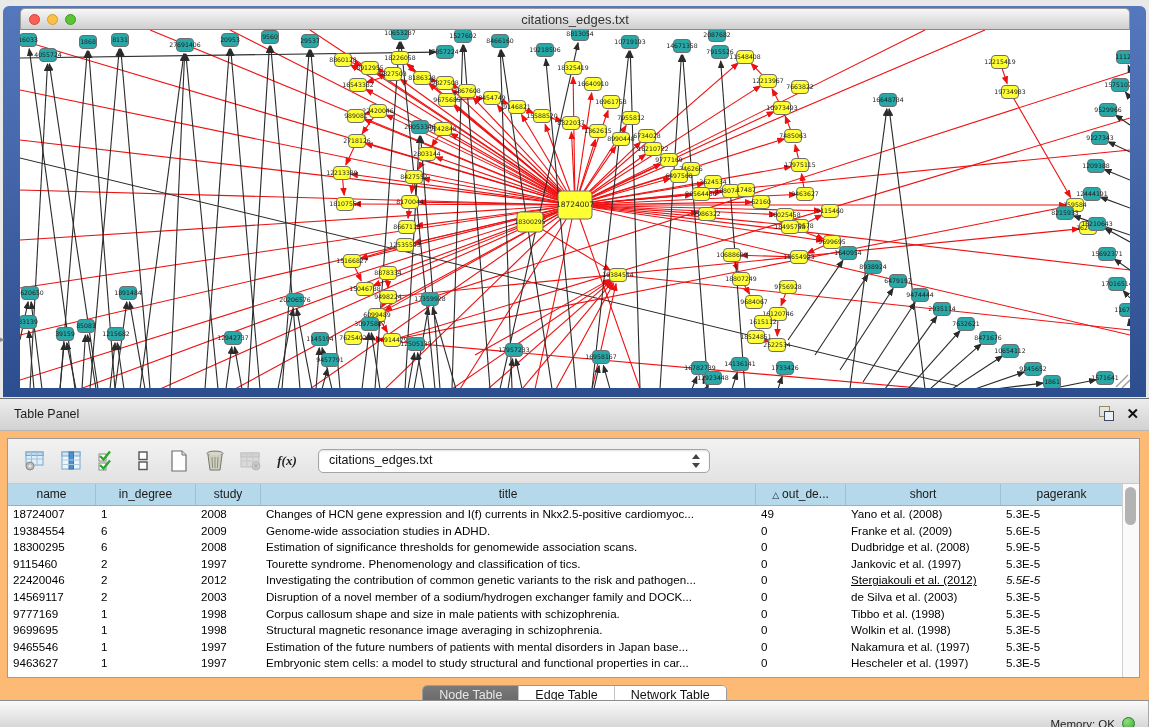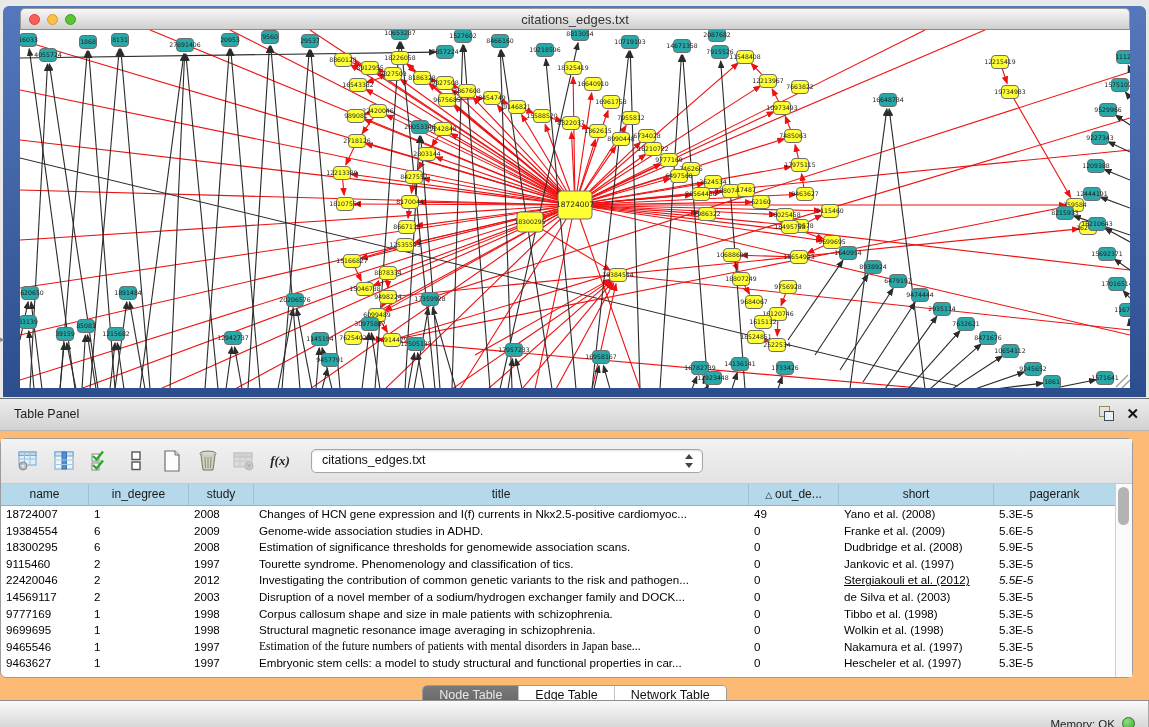--- a/index.html
+++ b/index.html
@@ -29,22 +29,22 @@
   .table-panel{position:absolute;left:0;top:398px;width:1149px;height:302px;
     background:#fdba74;border-top:1px solid #6f6f6f;}
   .panel-header{height:31px;background:linear-gradient(180deg,#ececec,#d2d2d2);
     border-bottom:1px solid #b5b5b5;position:relative;}
   .panel-title{position:absolute;left:14px;top:0;line-height:31px;font-size:12.5px;color:#1c1c1c;}
   .panel-header-icons{position:absolute;right:10px;top:7px;display:flex;gap:12px;align-items:center;}
   .float-icon{position:relative;width:15px;height:15px;}
   .float-icon .sq1{position:absolute;left:0;top:0;width:9px;height:9px;border:1.4px solid #9a8a55;}
   .float-icon .sq2{position:absolute;right:0;bottom:0;width:8px;height:8px;border:1.4px solid #3a4a66;background:#eee;}
   .close-x{font-size:15px;font-weight:bold;color:#111;line-height:15px;}
-  .panel-box{position:absolute;left:0;top:39px;width:1131px;height:238px;
-    border:1px solid #9c9c9c;background:#fff;box-sizing:content-box;border-radius:6px;}
+  .panel-box{position:absolute;left:7px;top:39px;width:1131px;height:238px;
+    border:1px solid #9c9c9c;background:#fff;box-sizing:content-box;border-radius:0;}
   .toolbar{height:44px;background:linear-gradient(180deg,#f2f2f2,#e2e2e2);
     border-bottom:1px solid #c9c9c9;position:relative;display:flex;align-items:center;}
   .tb-btn{width:30px;height:30px;margin-left:6px;display:flex;align-items:center;justify-content:center;}
   .tb-btn.first{margin-left:12px;}
   .fx-label{font-family:"Liberation Serif",serif;font-style:italic;font-weight:bold;font-size:13px;color:#222;}
   .combo{margin-left:16px;width:390px;height:22px;background:#fff;border:1px solid #a5a5a5;
     border-radius:5px;position:relative;box-shadow:inset 0 1px 2px rgba(0,0,0,.12);}
   .combo-text{position:absolute;left:10px;top:0;line-height:21px;font-size:12.5px;color:#111;}
   .combo-arrows{position:absolute;right:8px;top:3px;width:9px;height:16px;}
   .combo-arrows .up{position:absolute;top:1px;left:0;width:0;height:0;
@@ -1051,21 +1051,21 @@
           <div class="gcell" style="width: 65px;">1998</div>
           <div class="gcell" style="width: 495px;">Structural magnetic resonance image averaging in schizophrenia.</div>
           <div class="gcell" style="width: 90px;">0</div>
           <div class="gcell" style="width: 155px;">Wolkin et al. (1998)</div>
           <div class="gcell" style="width: 122px;">5.3E-5</div>
         </div>
         <div class="grid-row">
           <div class="gcell" style="width: 88px;">9465546</div>
           <div class="gcell" style="width: 100px;">1</div>
           <div class="gcell" style="width: 65px;">1997</div>
-          <div class="gcell" style="width: 495px; font-family: Liberation Serif, serif;">Estimation of the future numbers of patients with mental disorders in Japan base...</div>
+          <div class="gcell" style="width: 495px;">Estimation of the future numbers of patients with mental disorders in Japan base...</div>
           <div class="gcell" style="width: 90px;">0</div>
           <div class="gcell" style="width: 155px;">Nakamura et al. (1997)</div>
           <div class="gcell" style="width: 122px;">5.3E-5</div>
         </div>
         <div class="grid-row">
           <div class="gcell" style="width: 88px;">9463627</div>
           <div class="gcell" style="width: 100px;">1</div>
           <div class="gcell" style="width: 65px;">1997</div>
           <div class="gcell" style="width: 495px;">Embryonic stem cells: a model to study structural and functional properties in car...</div>
           <div class="gcell" style="width: 90px;">0</div>

